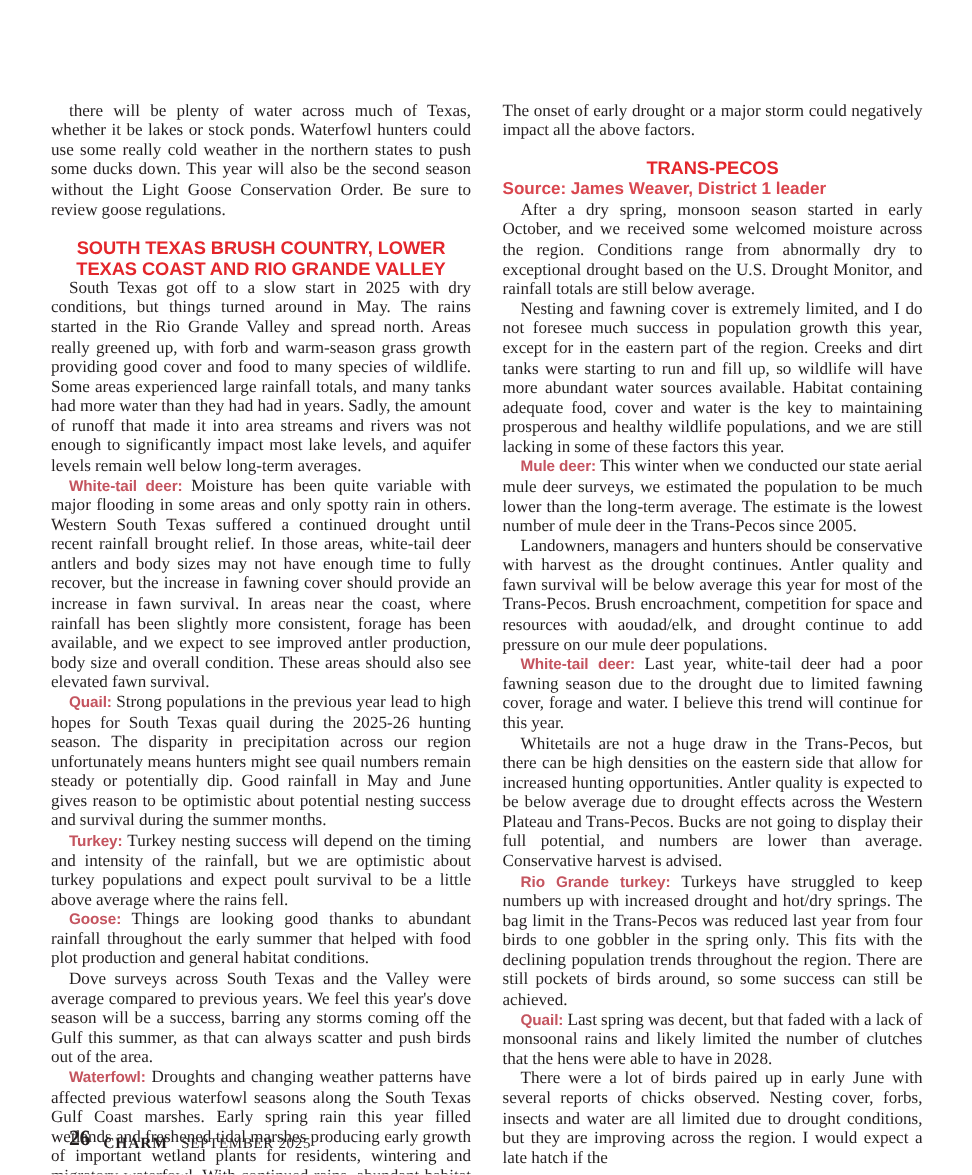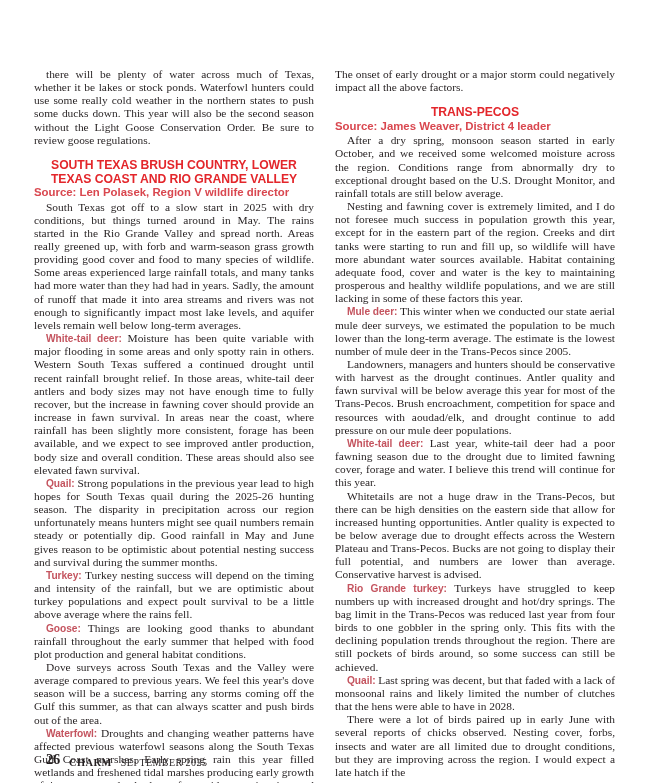--- a/index.html
+++ b/index.html
@@ -107,39 +107,38 @@
 
 <div class="page">
 
   <div class="columns">
 
     <div class="col">
       <p class="body">there will be plenty of water across much of Texas, whether it be lakes or stock ponds. Waterfowl hunters could use some really cold weather in the northern states to push some ducks down. This year will also be the second season without the Light Goose Conservation Order. Be sure to review goose regulations.</p>
 
       <h2 class="section-head">SOUTH TEXAS BRUSH COUNTRY, LOWER TEXAS COAST AND RIO GRANDE VALLEY</h2>
 
-      <h3 class="source-line">Source: Len Polasek, Region V wildlife director</h3>
 
       <div id="left-body">
           <p class="body"><span>South Texas got off to a slow start in 2025 with dry conditions, but things turned around in May. The rains started in the Rio Grande Valley and spread north. Areas really greened up, with forb and warm-season grass growth providing good cover and food to many species of wildlife. Some areas experienced large rainfall totals, and many tanks had more water than they had had in years. Sadly, the amount of runoff that made it into area streams and rivers was not enough to significantly impact most lake levels, and aquifer levels remain well below long-term averages.</span></p>
           <p class="body"><span class="leadin">White-tail deer:</span><span> Moisture has been quite variable with major flooding in some areas and only spotty rain in others. Western South Texas suffered a continued drought until recent rainfall brought relief. In those areas, white-tail deer antlers and body sizes may not have enough time to fully recover, but the increase in fawning cover should provide an increase in fawn survival. In areas near the coast, where rainfall has been slightly more consistent, forage has been available, and we expect to see improved antler production, body size and overall condition. These areas should also see elevated fawn survival.</span></p>
           <p class="body"><span class="leadin">Quail:</span><span> Strong populations in the previous year lead to high hopes for South Texas quail during the 2025-26 hunting season. The disparity in precipitation across our region unfortunately means hunters might see quail numbers remain steady or potentially dip. Good rainfall in May and June gives reason to be optimistic about potential nesting success and survival during the summer months.</span></p>
           <p class="body"><span class="leadin">Turkey:</span><span> Turkey nesting success will depend on the timing and intensity of the rainfall, but we are optimistic about turkey populations and expect poult survival to be a little above average where the rains fell.</span></p>
           <p class="body"><span class="leadin">Goose:</span><span> Things are looking good thanks to abundant rainfall throughout the early summer that helped with food plot production and general habitat conditions.</span></p>
           <p class="body"><span>Dove surveys across South Texas and the Valley were average compared to previous years. We feel this year's dove season will be a success, barring any storms coming off the Gulf this summer, as that can always scatter and push birds out of the area.</span></p>
           <p class="body"><span class="leadin">Waterfowl:</span><span> Droughts and changing weather patterns have affected previous waterfowl seasons along the South Texas Gulf Coast marshes. Early spring rain this year filled wetlands and freshened tidal marshes producing early growth of important wetland plants for residents, wintering and migratory waterfowl. With continued rains, abundant habitat and timely fronts, duck hunters should have great opportunities this upcoming season.</span></p>
         </div>
     </div>
 
     <div class="col">
       <p class="body noindent">The onset of early drought or a major storm could negatively impact all the above factors.</p>
 
       <h2 class="section-head">TRANS-PECOS</h2>
 
-      <h3 class="source-line">Source: James Weaver, District 4 leader</h3>
+      <h3 class="source-line">Source: James Weaver, District 1 leader</h3>
 
       <div id="right-body">
           <p class="body"><span>After a dry spring, monsoon season started in early October, and we received some welcomed moisture across the region. Conditions range from abnormally dry to exceptional drought based on the U.S. Drought Monitor, and rainfall totals are still below average.</span></p>
           <p class="body"><span>Nesting and fawning cover is extremely limited, and I do not foresee much success in population growth this year, except for in the eastern part of the region. Creeks and dirt tanks were starting to run and fill up, so wildlife will have more abundant water sources available. Habitat containing adequate food, cover and water is the key to maintaining prosperous and healthy wildlife populations, and we are still lacking in some of these factors this year.</span></p>
           <p class="body"><span class="leadin">Mule deer:</span><span> This winter when we conducted our state aerial mule deer surveys, we estimated the population to be much lower than the long-term average. The estimate is the lowest number of mule deer in the Trans-Pecos since 2005.</span></p>
           <p class="body"><span>Landowners, managers and hunters should be conservative with harvest as the drought continues. Antler quality and fawn survival will be below average this year for most of the Trans-Pecos. Brush encroachment, competition for space and resources with aoudad/elk, and drought continue to add pressure on our mule deer populations.</span></p>
           <p class="body"><span class="leadin">White-tail deer:</span><span> Last year, white-tail deer had a poor fawning season due to the drought due to limited fawning cover, forage and water. I believe this trend will continue for this year.</span></p>
           <p class="body"><span>Whitetails are not a huge draw in the Trans-Pecos, but there can be high densities on the eastern side that allow for increased hunting opportunities. Antler quality is expected to be below average due to drought effects across the Western Plateau and Trans-Pecos. Bucks are not going to display their full potential, and numbers are lower than average. Conservative harvest is advised.</span></p>
           <p class="body"><span class="leadin">Rio Grande turkey:</span><span> Turkeys have struggled to keep numbers up with increased drought and hot/dry springs. The bag limit in the Trans-Pecos was reduced last year from four birds to one gobbler in the spring only. This fits with the declining population trends throughout the region. There are still pockets of birds around, so some success can still be achieved.</span></p>
           <p class="body"><span class="leadin">Quail:</span><span> Last spring was decent, but that faded with a lack of monsoonal rains and likely limited the number of clutches that the hens were able to have in 2028.</span></p>

